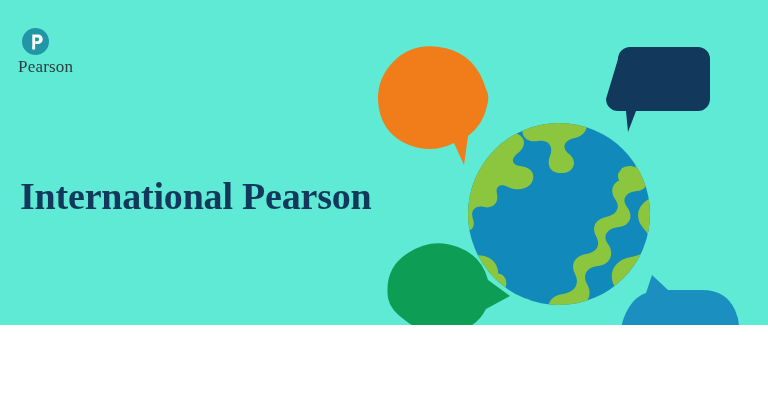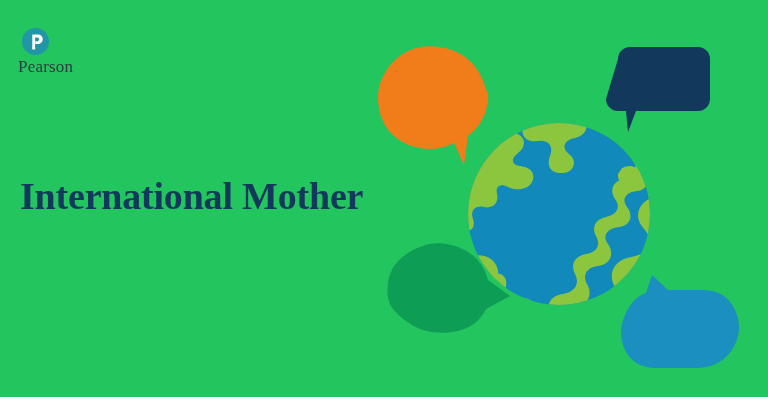--- a/index.html
+++ b/index.html
@@ -3,23 +3,23 @@
 <meta charset="utf-8">
 <style>
   html, body {
     margin: 0;
     padding: 0;
     background: #ffffff;
   }
   #canvas {
     position: relative;
     width: 768px;
-    height: 397px;
+    height: 325px;
     overflow: hidden;
-    background: #22c55e;
+    background: #5eead4;
     font-family: "Liberation Sans", sans-serif;
   }
 
   
   #brand {
     position: absolute;
     left: 18px;
     top: 28px;
     width: 110px;
     height: 52px;
@@ -78,21 +78,21 @@
       <svg width="27" height="27" viewBox="0 0 27 27" aria-hidden="true">
         <circle cx="13.5" cy="13.5" r="13.5" fill="#2196a6"></circle>
         <path d="M10.3 6.6 h5.3 c3.0 0 5.1 1.9 5.1 4.7 c0 2.9 -2.2 4.8 -5.4 4.8 h-2.0 v-2.9 h1.7 c1.3 0 2.1 -0.7 2.1 -1.8 c0 -1.1 -0.8 -1.8 -2.1 -1.8 h-1.9 v11.6 h-2.8 z" fill="#ffffff"></path>
         <circle cx="11.7" cy="20.1" r="1.5" fill="#ffffff"></circle>
       </svg>
     </div>
     <div id="brand-name">Pearson</div>
   </div>
 
   <h1 id="headline">
-    <span class="line">International Mother</span>
+    <span class="line">International Pearson</span>
   </h1>
 
   <div id="illustration">
     <svg width="390" height="330" viewBox="0 0 390 330" aria-hidden="true">
 
       <g>
         <circle cx="189" cy="174" r="91" fill="#1189bb"></circle>
 
         <clipPath id="globeClip">
             <circle cx="189" cy="174" r="91"></circle>

